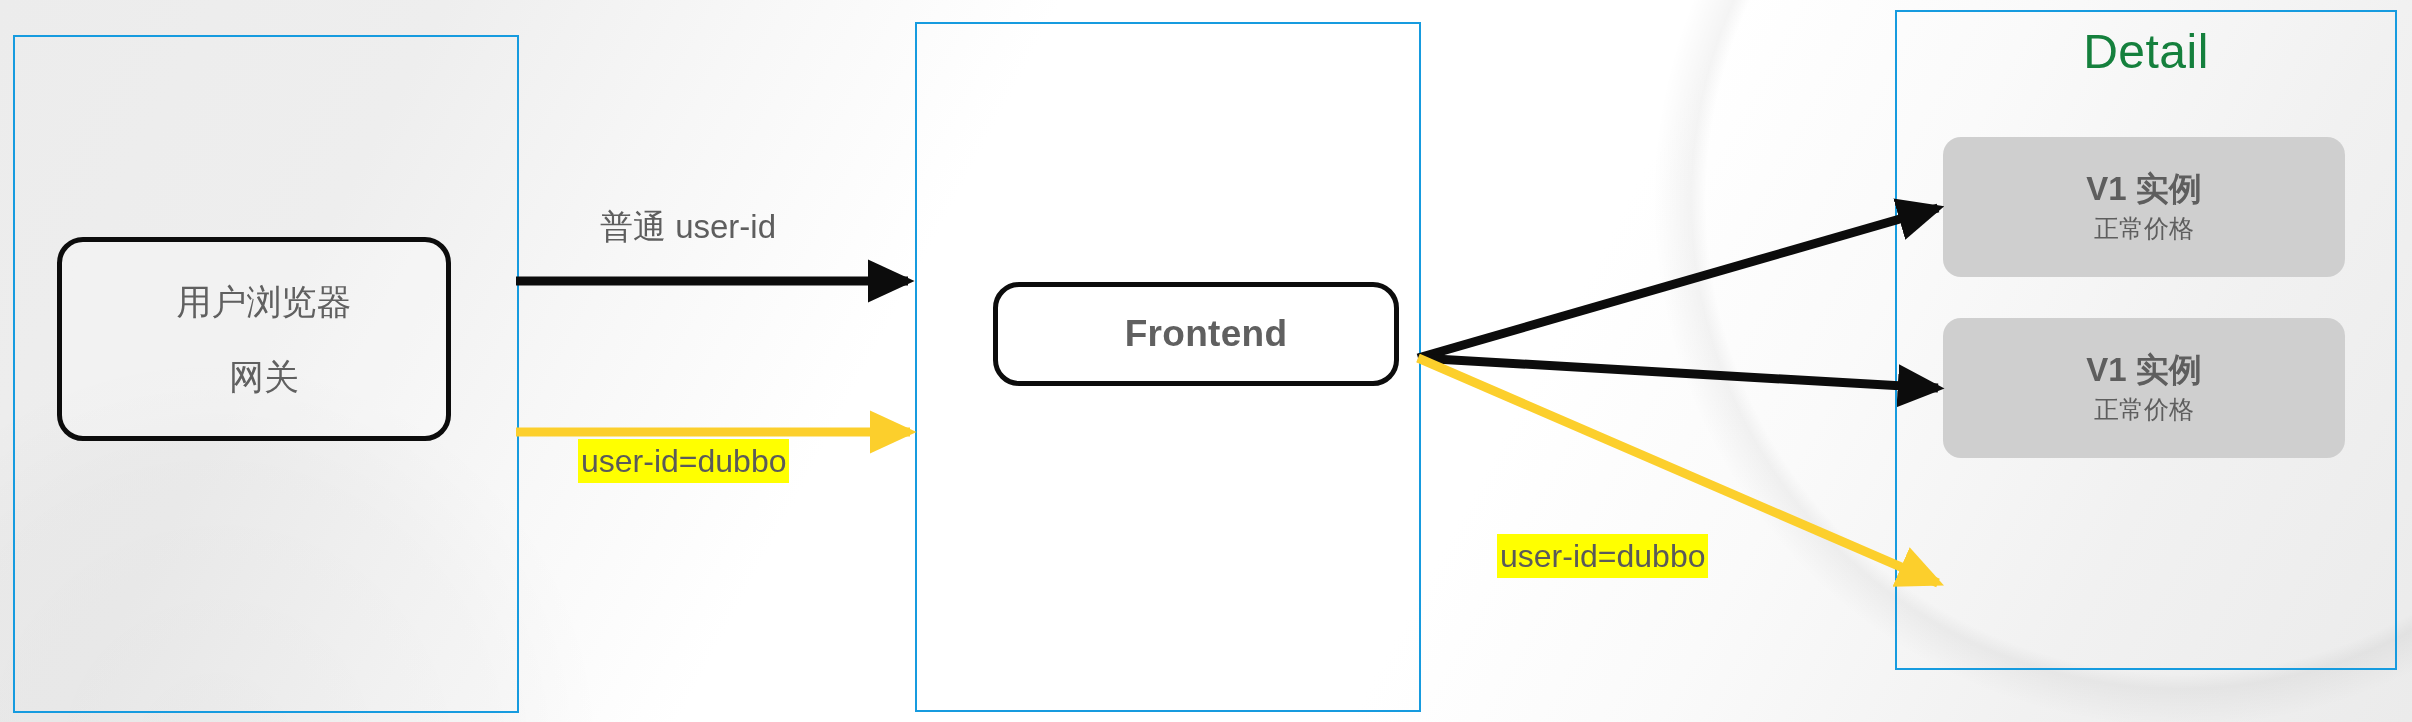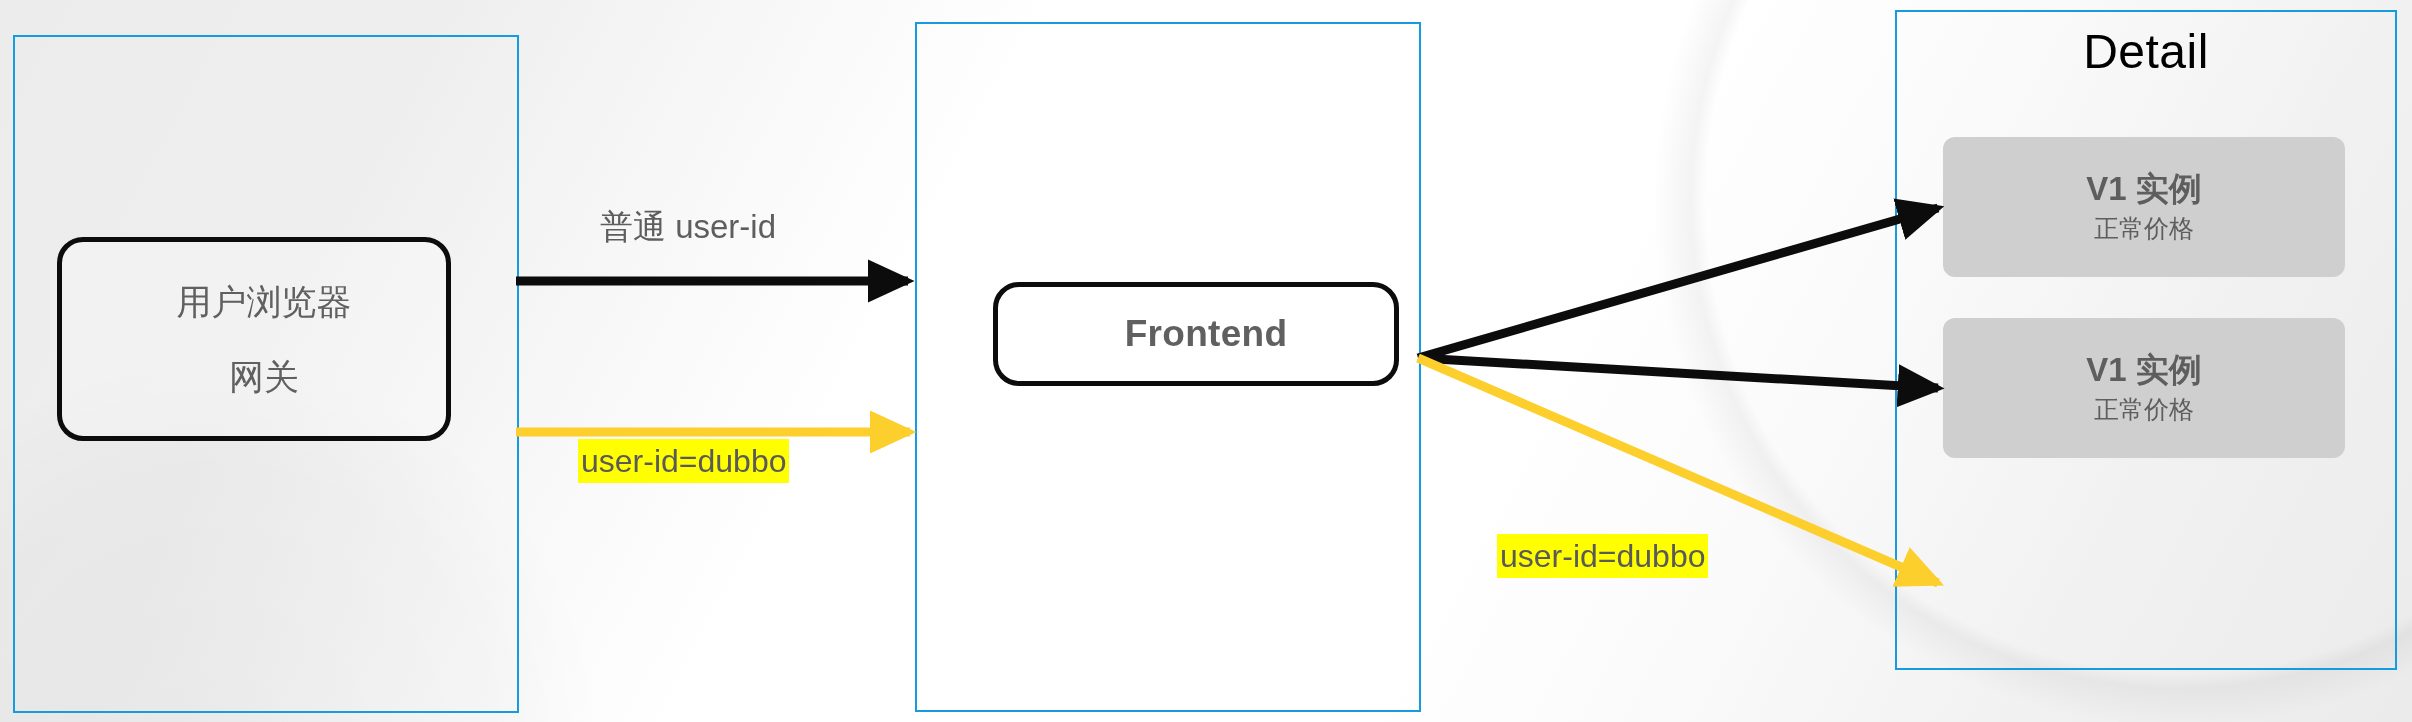--- a/index.html
+++ b/index.html
@@ -85,31 +85,31 @@
     font-weight: 700;
     letter-spacing: .3px;
   }
 
   
   #detail-title {
     position: absolute;
     left: 1895px; top: 24px; width: 502px;
     text-align: center;
     font-size: 48px;
-    color: #000000;
+    color: #15803d;
     letter-spacing: .5px;
   }
 
   
   .inst {
     position: absolute;
     left: 1943px;
     width: 402px;
     box-sizing: border-box;
-    border-radius: 12px;
+    border-radius: 18px;
     display: flex;
     flex-direction: column;
     align-items: center;
     justify-content: center;
     color: #5e5e5e;
   }
   .inst .title { font-size: 33px; font-weight: 700; line-height: 1.1; }
   .inst .sub   { font-size: 25px; font-weight: 400; line-height: 1.2; margin-top: 6px; }
   .inst.gray   { background: #cfcfcf; }
   .inst.gold   { background: #fccf2c; }

